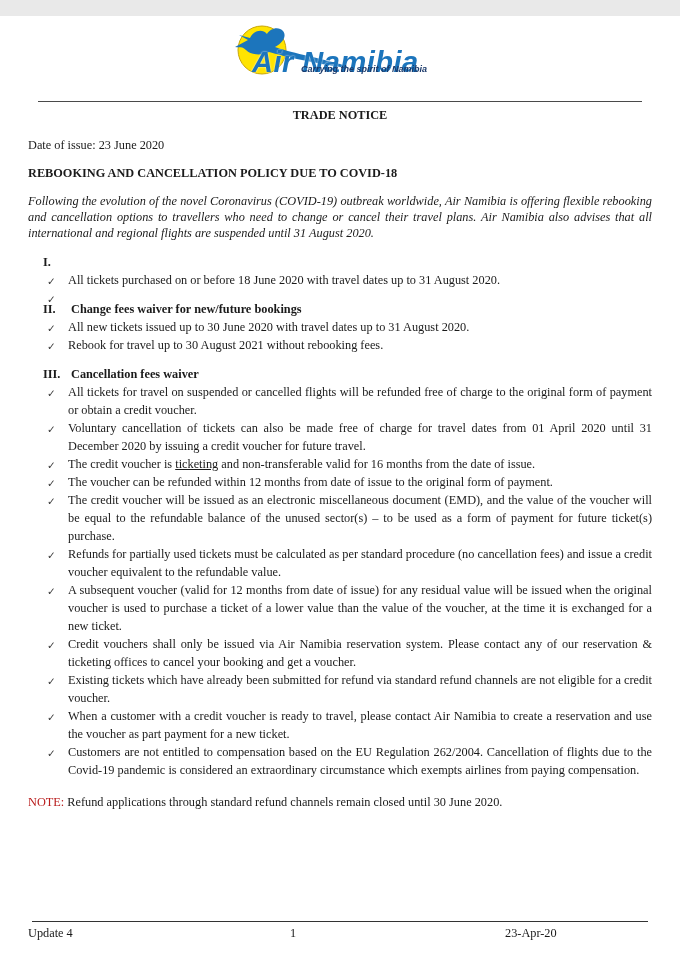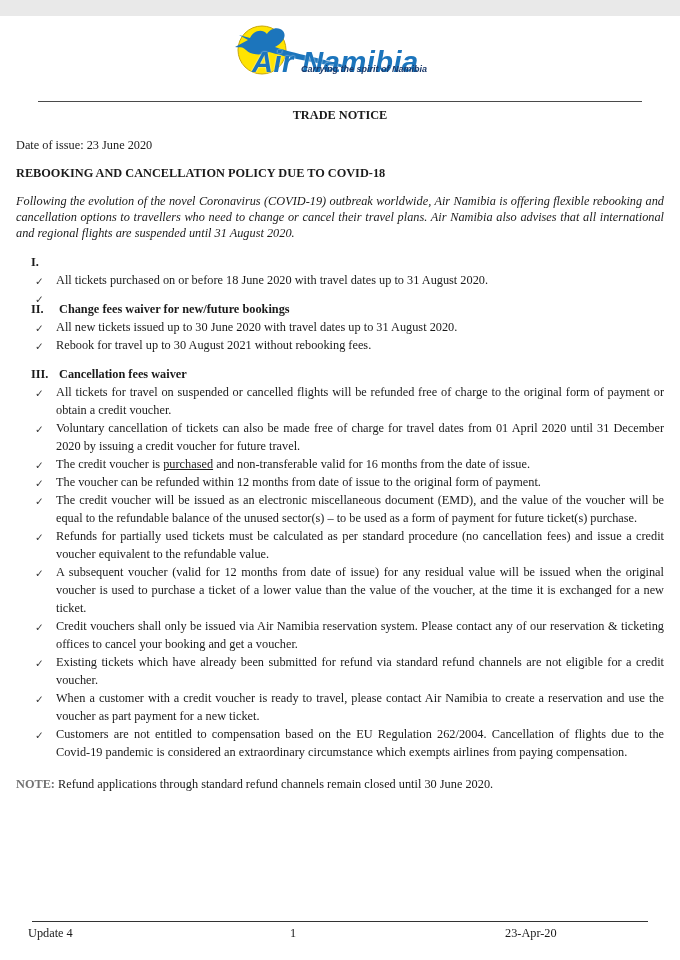--- a/index.html
+++ b/index.html
@@ -31,38 +31,38 @@
     text-align:center;
     font-family:"Liberation Sans",sans-serif;
     font-weight:bold;font-style:italic;
     font-size:9px;color:#1B3A6B;
     white-space:nowrap;
   }
   
   .top-rule{border:none;border-top:1px solid #4a4a4a;margin:5px 38px 0 38px;}
   .footer-rule{position:absolute;left:32px;right:32px;top:905px;border-top:1.5px solid #333;}
   
-  .content{padding:0 16px;}
+  .content{padding:0 28px;}
   .doc-title{text-align:center;font-weight:bold;margin-top:6px;line-height:15px;}
   .date-line{margin-top:15px;line-height:15px;}
   .subject{margin-top:13px;font-weight:bold;line-height:15px;}
   .intro{margin-top:12px;text-align:justify;line-height:16px;font-style:italic;}
   .section{margin-top:11px;}
   .section-head{display:flex;font-weight:bold;line-height:18px;margin-bottom:0;}
   .numeral{width:28px;padding-left:15px;flex:none;}
   .section-list{list-style:none;margin:0 0 0 40px;padding:0;line-height:18px;}
   .bullet{position:relative;text-align:justify;}
   .check{
     position:absolute;left:-21px;top:1px;
     font-family:"DejaVu Sans",sans-serif;
     font-size:10.5px;color:#3a3a3a;
   }
   .u{text-decoration:underline;}
   .note{margin-top:14px;line-height:18px;}
-  .note-label{font-weight:bold;color:#737373;}
+  .note-label{font-weight:normal;color:#b91c1c;}
   
   .footer-item{position:absolute;top:909px;line-height:16px;}
   .f-left{left:28px;}
   .f-center{left:290px;}
   .f-right{left:505px;}
 </style>
 </head>
 <body>
 
 <div class="page">
@@ -117,21 +117,21 @@
   </div>
 
   <div class="section">
     <div class="section-head">
       <span class="numeral">III.</span>
       <span>Cancellation fees waiver</span>
     </div>
     <ul class="section-list">
             <li class="bullet"><span class="check">✓</span><span><span>All tickets for travel on suspended or cancelled flights will be refunded free of charge to the original form of payment or obtain a credit voucher.</span></span></li>
             <li class="bullet"><span class="check">✓</span><span><span>Voluntary cancellation of tickets can also be made free of charge for travel dates from 01 April 2020 until 31 December 2020 by issuing a credit voucher for future travel.</span></span></li>
-            <li class="bullet"><span class="check">✓</span><span><span>The credit voucher is </span><span class="u">purchased</span><span> and non-transferable valid for 16 months from the date of issue.</span></span></li>
+            <li class="bullet"><span class="check">✓</span><span><span>The credit voucher is </span><span class="u">ticketing</span><span> and non-transferable valid for 16 months from the date of issue.</span></span></li>
             <li class="bullet"><span class="check">✓</span><span><span>The voucher can be refunded within 12 months from date of issue to the original form of payment.</span></span></li>
             <li class="bullet"><span class="check">✓</span><span><span>The credit voucher will be issued as an electronic miscellaneous document (EMD), and the value of the voucher will be equal to the refundable balance of the unused sector(s) – to be used as a form of payment for future ticket(s) purchase.</span></span></li>
             <li class="bullet"><span class="check">✓</span><span><span>Refunds for partially used tickets must be calculated as per standard procedure (no cancellation fees) and issue a credit voucher equivalent to the refundable value.</span></span></li>
             <li class="bullet"><span class="check">✓</span><span><span>A subsequent voucher (valid for 12 months from date of issue) for any residual value will be issued when the original voucher is used to purchase a ticket of a lower value than the value of the voucher, at the time it is exchanged for a new ticket.</span></span></li>
             <li class="bullet"><span class="check">✓</span><span><span>Credit vouchers shall only be issued via Air Namibia reservation system. Please contact any of our reservation &amp; ticketing offices to cancel your booking and get a voucher.</span></span></li>
             <li class="bullet"><span class="check">✓</span><span><span>Existing tickets which have already been submitted for refund via standard refund channels are not eligible for a credit voucher.</span></span></li>
             <li class="bullet"><span class="check">✓</span><span><span>When a customer with a credit voucher is ready to travel, please contact Air Namibia to create a reservation and use the voucher as part payment for a new ticket.</span></span></li>
             <li class="bullet"><span class="check">✓</span><span><span>Customers are not entitled to compensation based on the EU Regulation 262/2004. Cancellation of flights due to the Covid-19 pandemic is considered an extraordinary circumstance which exempts airlines from paying compensation.</span></span></li>
           </ul>
   </div>

